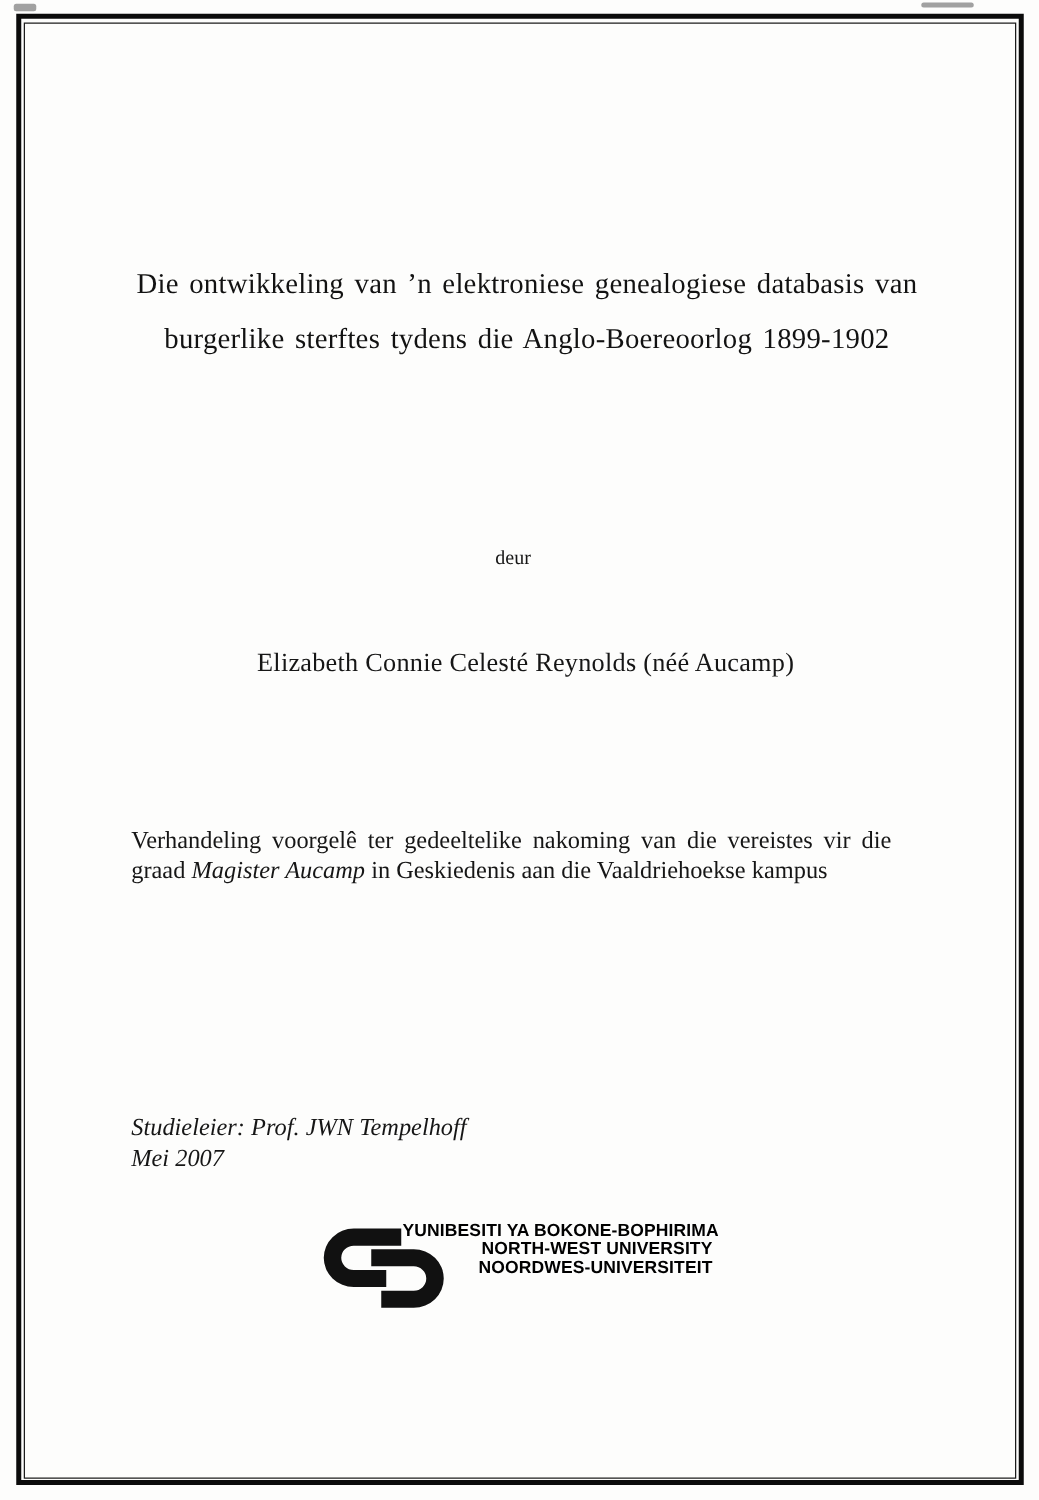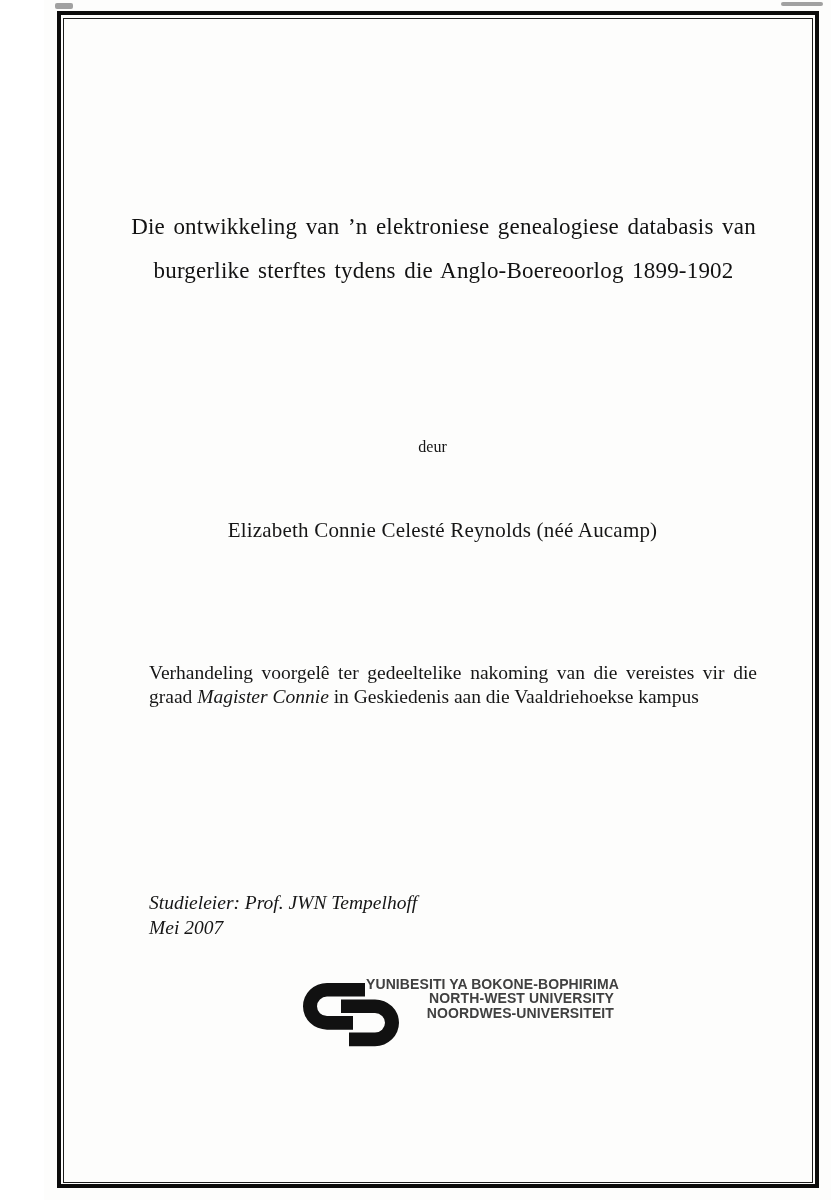--- a/index.html
+++ b/index.html
@@ -7,21 +7,20 @@
   body {
     width: 831px; height: 1200px;
     font-family: "Liberation Serif", serif;
     color: #161616;
     position: relative;
     overflow: hidden;
   }
   .page {
     position: absolute; inset: 0;
     background: #fdfdfc;
-    margin-left: 44px;
   }
   
   .border-outer {
     position: absolute;
     top: 11px; right: 12px; bottom: 12px; left: 13px;
     border: 4px solid #0b0b0b;
   }
   .border-inner {
     position: absolute;
     top: 18px; right: 18px; bottom: 17px; left: 19px;
@@ -67,21 +66,21 @@
   .logo-mark {
     position: absolute; left: 257px; top: 979px;
   }
   .logo-text {
     position: absolute; left: 322px; top: 977px; width: 248px;
     text-align: right;
     font-family: "Liberation Sans", sans-serif;
     font-weight: 700;
     font-size: 14px; line-height: 14.3px;
     letter-spacing: 0.1px;
-    color: #404040;
+    color: #000000;
     white-space: nowrap;
   }
 </style>
 </head>
 <body>
 
 <div class="page">
 
   <div class="border-outer"></div>
   <div class="border-inner"></div>
@@ -92,21 +91,21 @@
     <div>Die ontwikkeling van ’n elektroniese genealogiese databasis van</div>
     <div>burgerlike sterftes tydens die Anglo-Boereoorlog 1899-1902</div>
   </div>
 
   <div class="byline">deur</div>
 
   <div class="author">Elizabeth Connie Celesté Reynolds (néé Aucamp)</div>
 
   <div class="submission">
     <div class="justify-line">Verhandeling voorgelê ter gedeeltelike nakoming van die vereistes vir die</div>
-    <div><span>graad </span><span class="italic">Magister Connie</span><span> in Geskiedenis aan die Vaaldriehoekse kampus</span></div>
+    <div><span>graad </span><span class="italic">Magister Aucamp</span><span> in Geskiedenis aan die Vaaldriehoekse kampus</span></div>
   </div>
 
   <div class="supervisor-block">
     <div>Studieleier: Prof. JWN Tempelhoff</div>
     <div>Mei 2007</div>
   </div>
 
   <div class="logo-mark">
     <svg width="100" height="74" viewBox="0 0 100 76" preserveAspectRatio="none">
       <path fill="#111111" d="M 64 4 L 26 4 A 24 24 0 0 0 26 52 L 52 52 L 52 38 L 26 38 A 10 10 0 0 1 26 18 L 64 18 Z"></path>

